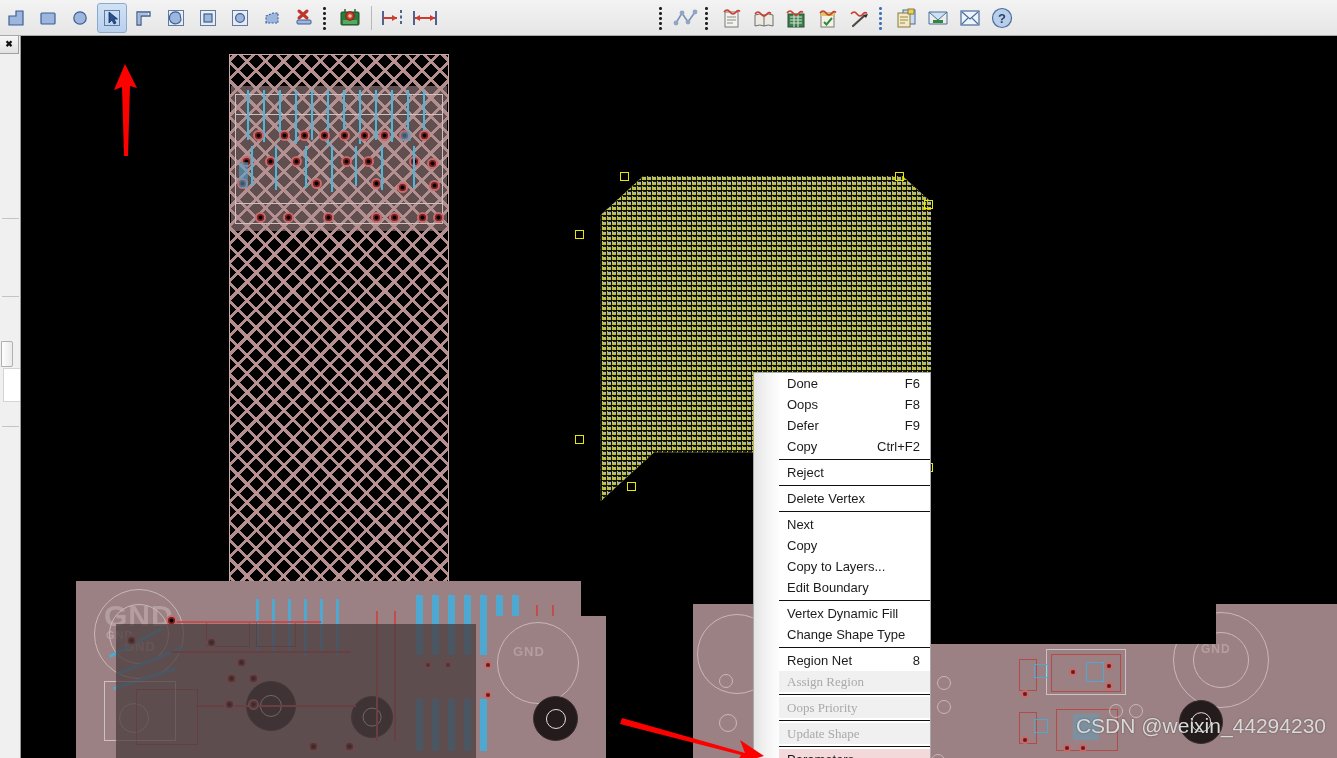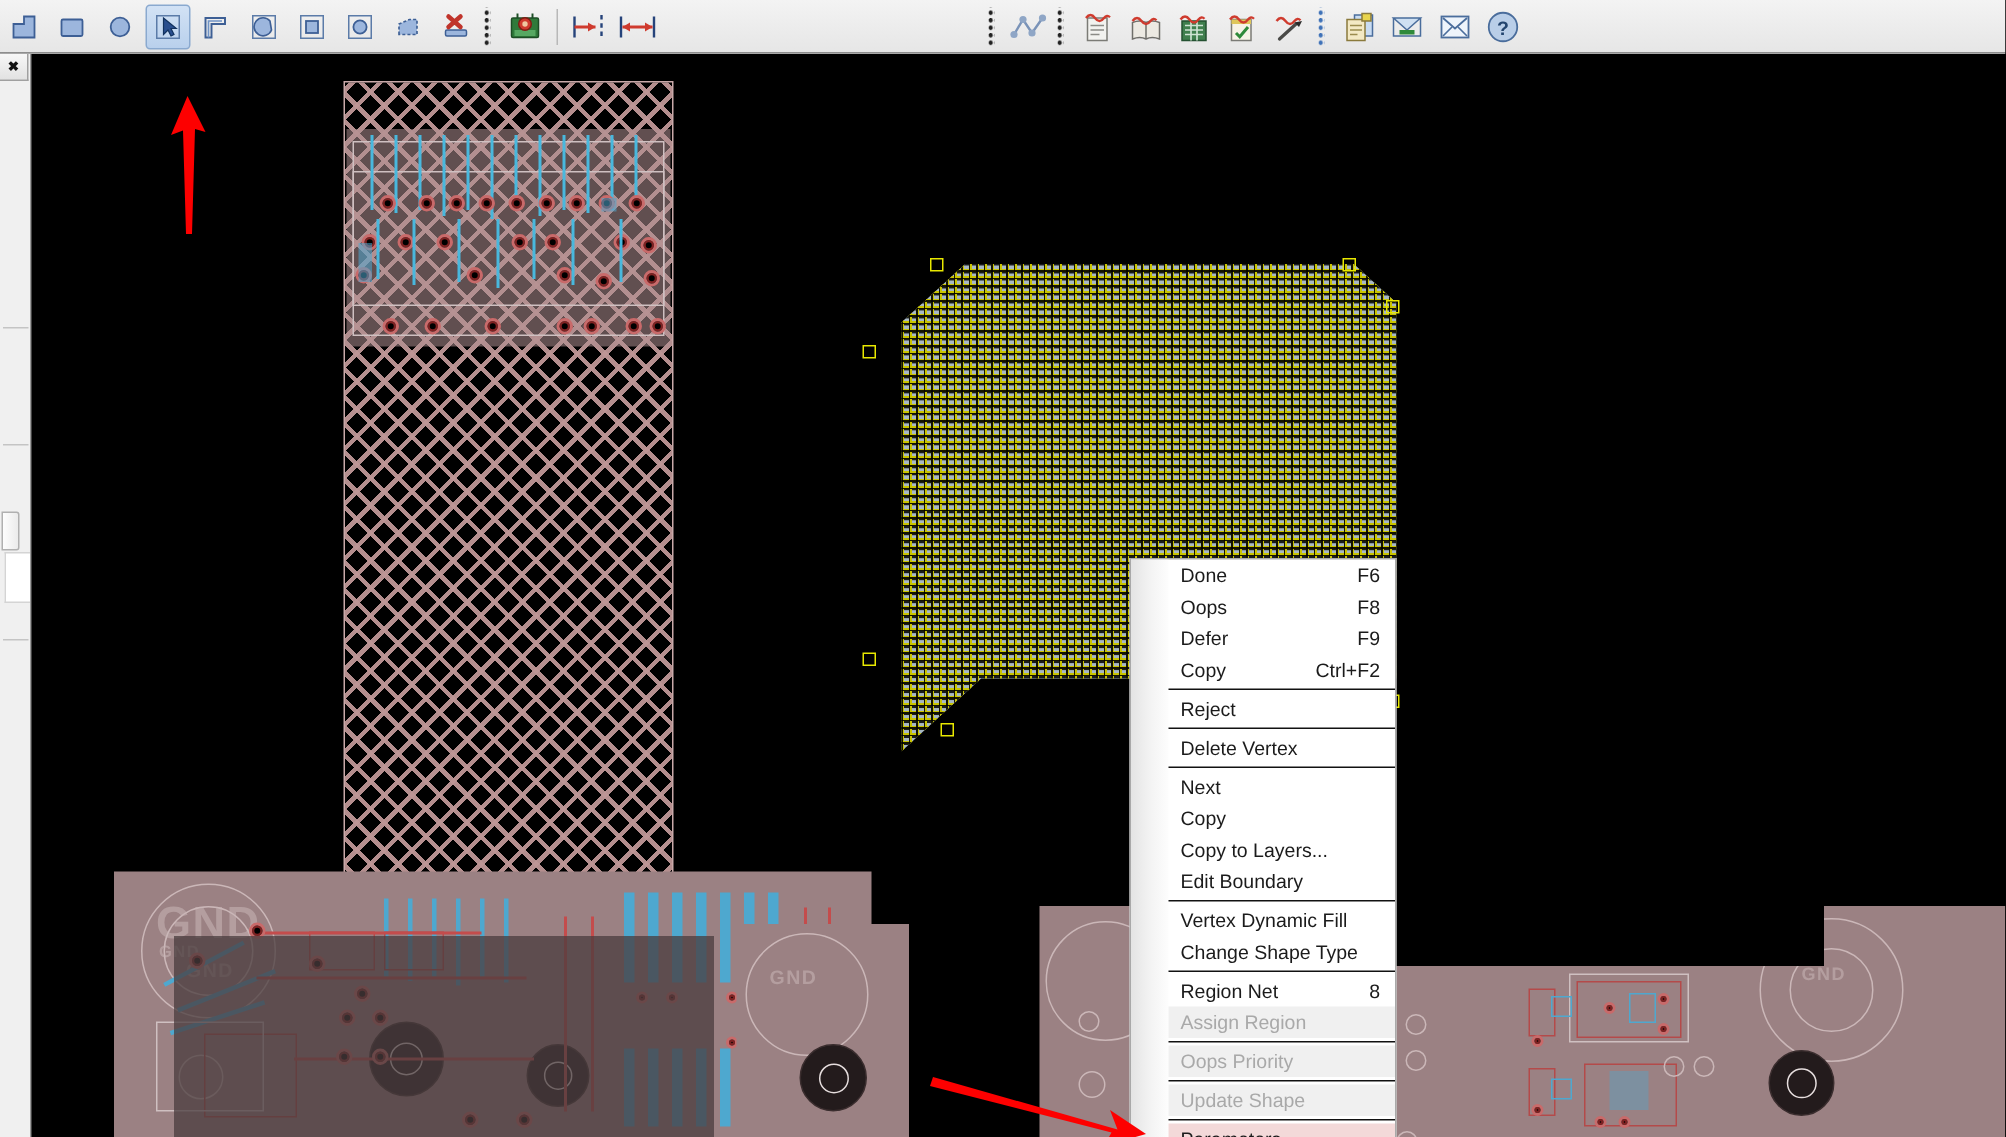--- a/index.html
+++ b/index.html
@@ -200,21 +200,21 @@
   .mi {
     position: relative;
     height: 21px;
     display: flex; align-items: center;
     padding: 0 10px 0 8px;
     white-space: nowrap;
     font-size: 13px;
   }
   .mi .mi-label { flex: 1 1 auto; }
   .mi .mi-accel { color: #1b1b1b; padding-left: 14px; }
-  .mi.disabled { color: #a9a9a9; background: #f0f0f0; }
+  .mi.disabled { color: #a9a9a9; background: #f0f0f0; font-family: Liberation Serif, serif; }
   .mi.disabled .mi-label { color: #a9a9a9; }
   .mi.highlight { background: #f3d9d9; }
   .msep { height: 1px; background: #111; margin: 2px 0 2px 0; }
 
   
   .annot { position: absolute; pointer-events: none; }
 
   
   #watermark {
     position: absolute; right: 11px; bottom: 20px;
@@ -691,14 +691,15 @@
     </div>
 
     <svg class="annot" style="left:60px;top:-10px;width:80px;height:150px" viewBox="0 0 80 150">
       <path d="M47 130 L49 60 L56 62 L44 38 L33 64 L41 61 L43 130 Z" fill="#fd0000"></path>
     </svg>
 
     <svg class="annot" style="left:585px;top:668px;width:170px;height:66px" viewBox="0 0 170 66">
       <path d="M16 14 L139 49 L134 36 L158 52 L130 60 L135 51 L14 20 Z" fill="#fd0000"></path>
     </svg>
 
+    <div id="watermark">CSDN @weixin_44294230</div>
   </div>
 </div>
 
 </body></html>

